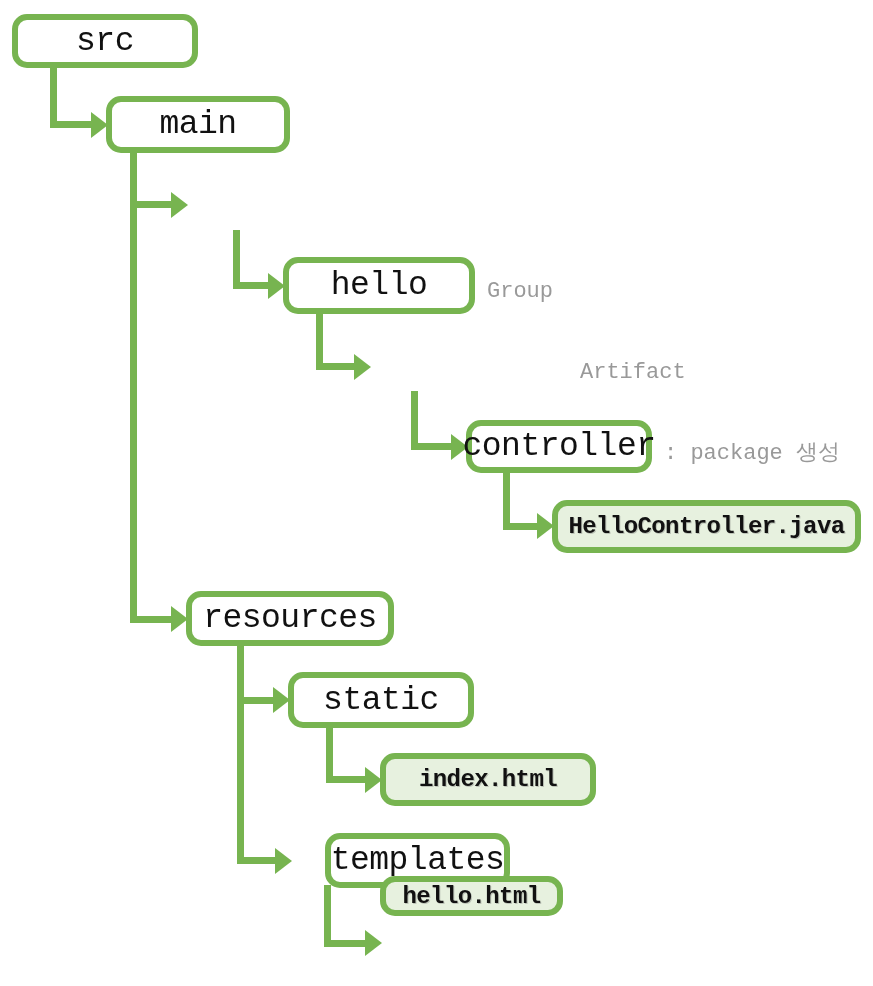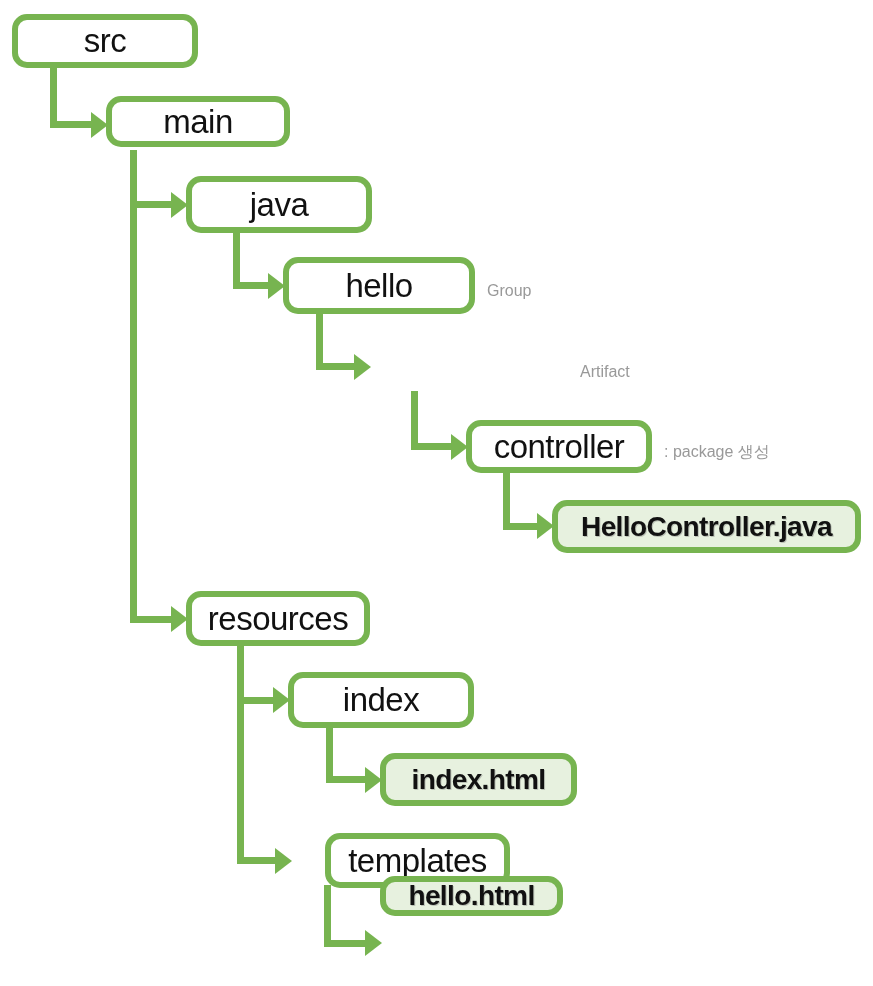--- a/index.html
+++ b/index.html
@@ -6,57 +6,57 @@
     --green:#77b450;
     --fill:#e7f1df;
     --gray:#999999;
     --ink:#111111;
   }
   html,body{margin:0;padding:0;background:#ffffff;}
   #canvas{
     position:relative;
     width:873px;height:986px;
     background:#ffffff;
-    font-family:Liberation Sans, sans-serif;
+    font-family:Liberation Mono, monospace;
     overflow:hidden;
   }
   .node{
     position:absolute;
     box-sizing:border-box;
     display:flex;align-items:center;justify-content:center;
     background:#ffffff;
     border:6px solid var(--green);
     border-radius:15px;
     color:var(--ink);
     font-size:33px;
     font-weight:300;
     letter-spacing:-0.5px;
     white-space:nowrap;
   }
   .node.file{
     background:var(--fill);
     font-weight:700;
-    font-size:28px;
+    font-size:24px;
     letter-spacing:-0.6px;
     text-shadow:1px 1px 0 rgba(110,110,110,0.35);
   }
   .vline,.hline{position:absolute;background:var(--green);}
   .vline{width:7px;}
   .hline{height:7px;}
   .arr{
     position:absolute;width:0;height:0;
     border-top:13px solid transparent;
     border-bottom:13px solid transparent;
     border-left:17px solid var(--green);
   }
   .ann{
     position:absolute;
     transform:translateY(-50%);
     color:var(--gray);
-    font-size:16px;
+    font-size:22px;
     font-weight:300;
     white-space:nowrap;
   }
 </style>
 </head>
 <body>
 
 <div id="canvas">
 
   <div class="vline" style="left:49.5px;top:64px;height:64px;"></div>
@@ -96,53 +96,50 @@
   <div class="arr" style="left:365px;top:766.5px;"></div>
 
   <div class="vline" style="left:323.5px;top:885px;height:61px;"></div>
   <div class="hline" style="left:323.5px;top:939.5px;width:41px;"></div>
   <div class="arr" style="left:365px;top:930px;"></div>
 
   <div class="node folder" style="left:12px;top:14px;width:186px;height:54px;">
     <span>src</span>
   </div>
 
-  <div class="node folder" style="left:106px;top:96px;width:184px;height:51px;">
+  <div class="node folder" style="left:106px;top:96px;width:184px;height:57px;">
     <span>main</span>
   </div>
 
-  <div class="node folder" style="left:186px;top:176px;width:186px;height:57px;">
-    <span>java</span>
-  </div>
 
   <div class="node folder" style="left:283px;top:257px;width:192px;height:57px;">
     <span>hello</span>
   </div>
   <div class="ann" style="left:487px;top:291px;">Group</div>
 
   <div class="ann" style="left:580px;top:372px;">Artifact</div>
 
   <div class="node folder" style="left:466px;top:420px;width:186px;height:53px;justify-content:center;">
     <span>controller</span>
   </div>
   <div class="ann" style="left:664px;top:452px;">: package 생성</div>
 
   <div class="node file" style="left:552px;top:500px;width:309px;height:53px;">
     <span>HelloController.java</span>
   </div>
 
-  <div class="node folder" style="left:186px;top:591px;width:184px;height:55px;">
+  <div class="node folder" style="left:186px;top:591px;width:208px;height:55px;">
     <span>resources</span>
   </div>
 
   <div class="node folder" style="left:288px;top:672px;width:186px;height:56px;">
-    <span>index</span>
+    <span>static</span>
   </div>
 
-  <div class="node file" style="left:380px;top:753px;width:197px;height:53px;">
+  <div class="node file" style="left:380px;top:753px;width:216px;height:53px;">
     <span>index.html</span>
   </div>
 
   <div class="node folder" style="left:290px;top:833px;width:185px;height:55px;margin-left:35px;">
     <span>templates</span>
   </div>
 
   <div class="node file" style="left:380px;top:876px;width:183px;height:40px;">
     <span>hello.html</span>
   </div>

